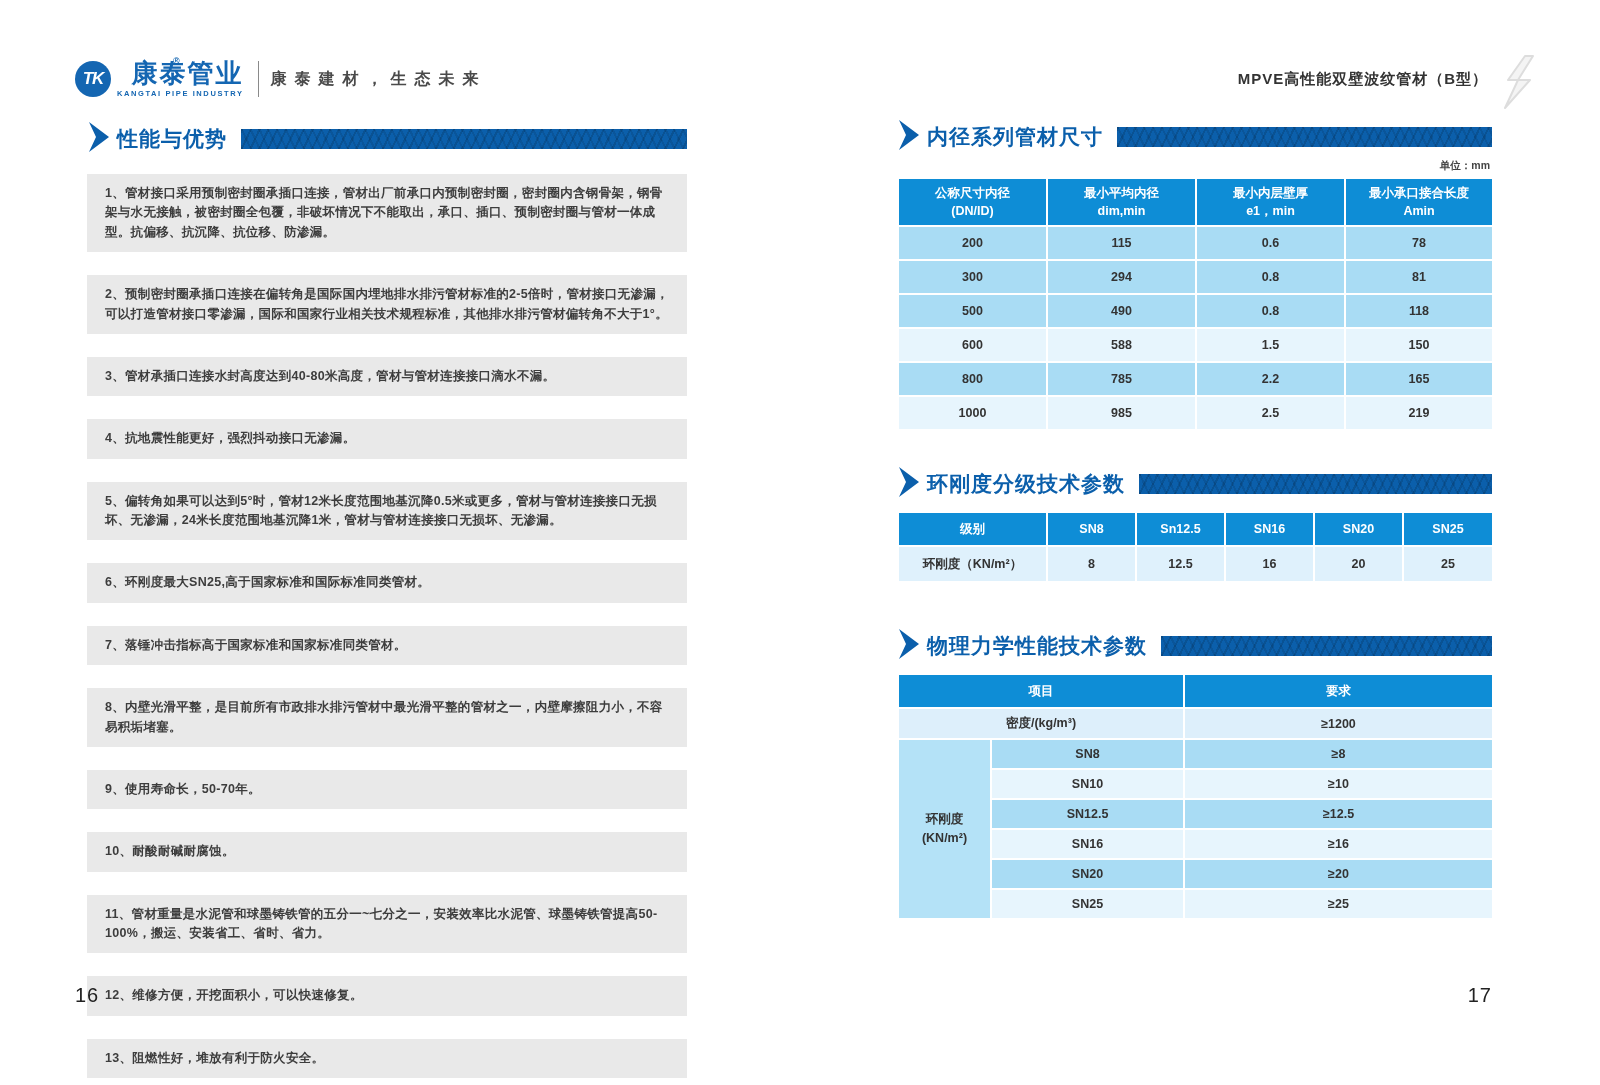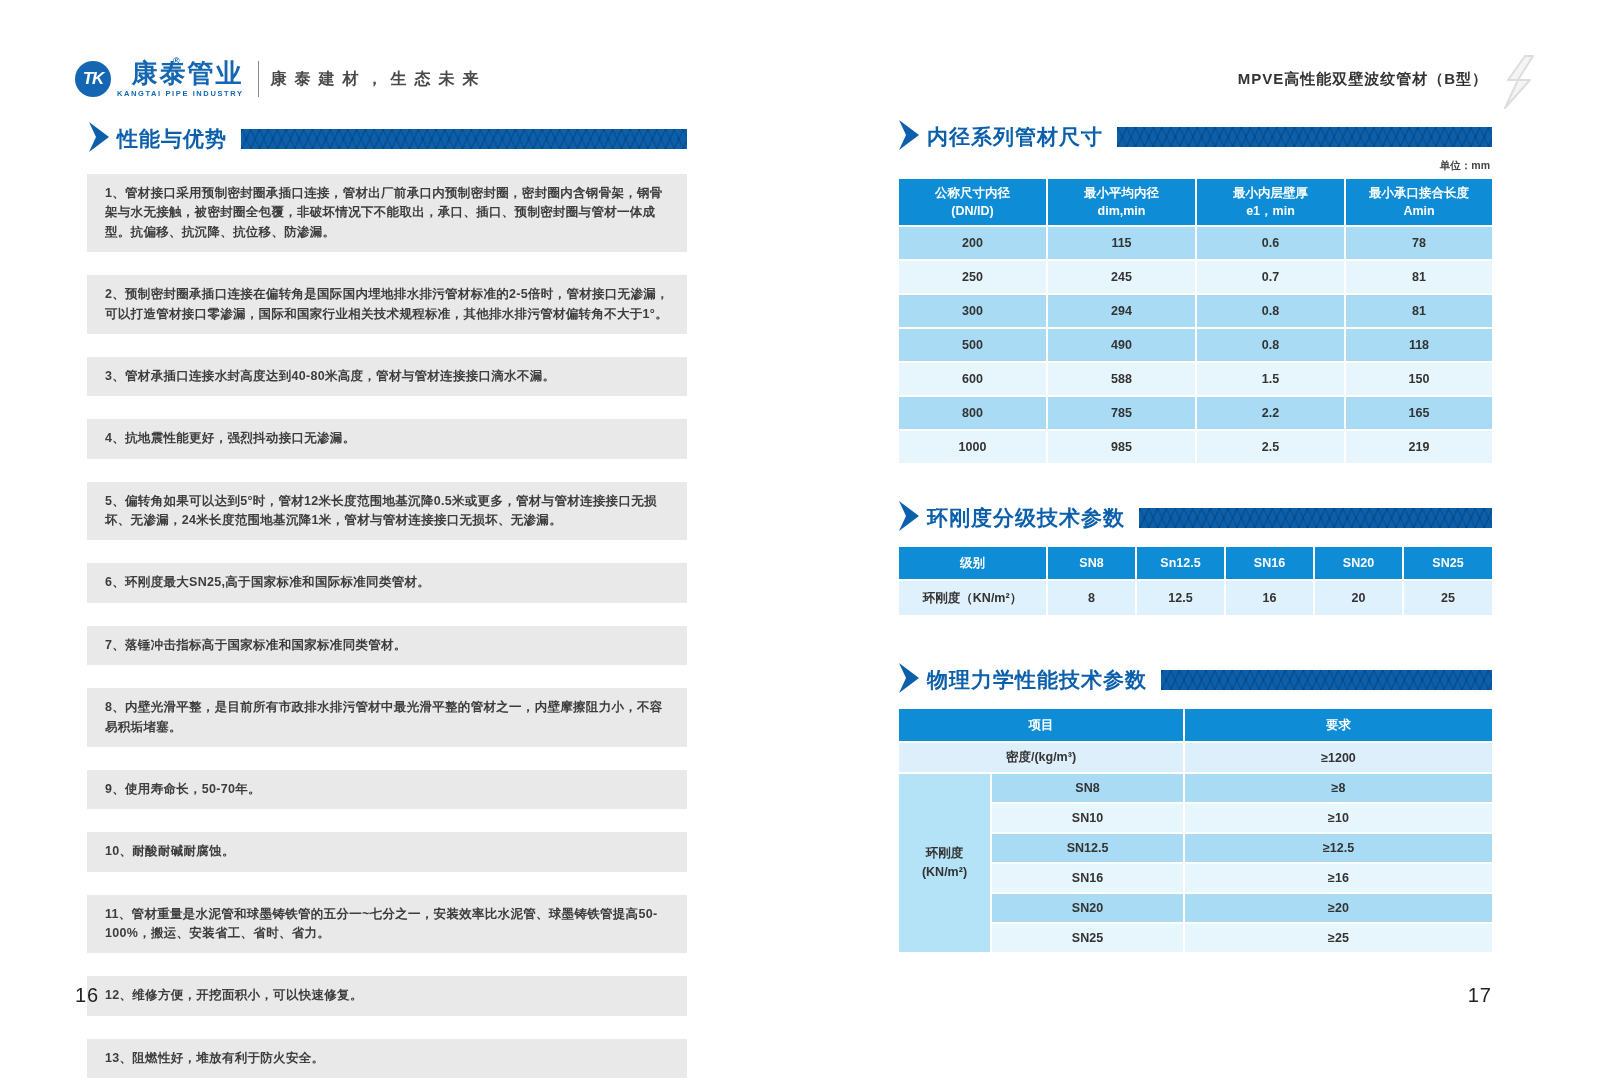--- a/index.html
+++ b/index.html
@@ -157,26 +157,20 @@
           <th><span>最小内层壁厚</span><br><span>e1，min</span></th>
           <th><span>最小承口接合长度</span><br><span>Amin</span></th>
         </tr>
       </thead>
       <tbody>
         <tr class="row-dark">
           <td>200</td>
           <td>115</td>
           <td>0.6</td>
           <td>78</td>
-        </tr>
-        <tr class="row-light">
-          <td>250</td>
-          <td>245</td>
-          <td>0.7</td>
-          <td>81</td>
         </tr>
         <tr class="row-dark">
           <td>300</td>
           <td>294</td>
           <td>0.8</td>
           <td>81</td>
         </tr>
         <tr class="row-dark">
           <td>500</td>
           <td>490</td>

